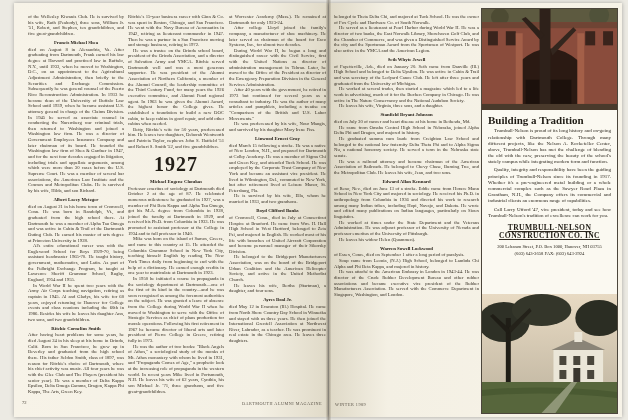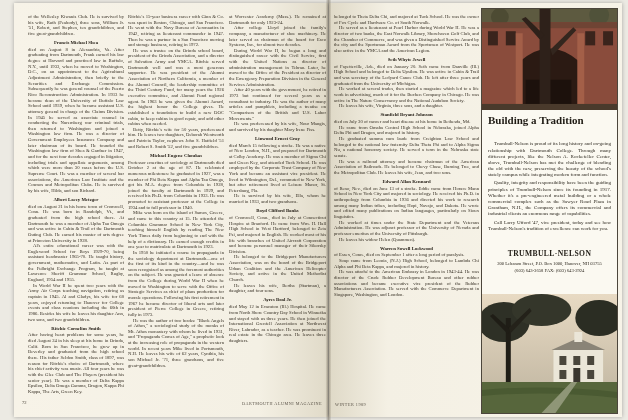--- a/index.html
+++ b/index.html
@@ -35,25 +35,25 @@
   .f-mag { right:6px; top:398px; font-size:4.2px; letter-spacing:.5px; color:#5a5348; }
   .f-issue { left:6px; top:399px; font-size:4.2px; letter-spacing:.5px; color:#5a5348; }
 
   
   .ad { position:absolute; left:152px; top:5px; width:137px; height:406px;
     background:#fbf9f1; border:1px solid #4c463c; display:flex; flex-direction:column; box-sizing:border-box; }
   .ad-photo-top    { height:101px; overflow:hidden; flex:none; }
   .ad-photo-bottom { height:119px; overflow:hidden; flex:none; }
   .ad-photo-top svg, .ad-photo-bottom svg { display:block; width:100%; height:100%; }
   .ad-body { flex:1; padding:3px 6px 2px; font-size:5px; line-height:1.22; text-align:justify; color:#2b261d; }
-  .ad-title { font-size:11px; font-weight:bold; margin:1px 0 14px; color:#1f1b14; }
+  .ad-title { font-size:11px; font-weight:bold; margin:1px 0 1px; color:#1f1b14; }
   .ad-body p { margin:0 0 2.5px; text-indent:6px; }
   .ad-co { text-align:center; font-weight:bold; font-size:7.6px; letter-spacing:.4px;
     line-height:1.15; color:#1f1b14; }
-  .ad-co-wrap { margin-top:18px; }
+  .ad-co-wrap { margin-top:5px;text-decoration:underline; }
   .ad-addr { text-align:center; font-size:4.6px; margin-top:3px; color:#2b261d; }
   .ad-phone { text-align:center; font-size:4.6px; margin-top:1px; color:#2b261d; }
 </style>
 </head>
 <body>
 
 <div class="canvas">
 
   <div class="page page-left">
     <div class="col c1">
@@ -64,20 +64,21 @@
         <p class="blk-cont">died on August 21 in his home town of Cromwell, Conn. He was born in Randolph, Vt., and graduated from the high school there. At Dartmouth he was a member of Alpha Tau Omega and was active in Cabin &amp; Trail of the Dartmouth Outing Club. He earned his master of arts degree at Princeton University in 1928.</p>
         <p class="blk-p">Al's entire educational career was with the Englewood School for Boys 1929-70, being assistant headmaster 1965-70. He taught history, government, mathematics, and Latin. As part of the Fulbright Exchange Program, he taught at Lawrence Sheriff Grammar School, Rugby, England, 1954 and 1955.</p>
         <p class="blk-p">In World War II he spent two years with the Army Air Corps teaching navigation, retiring as captain in 1945. Al and Gladys, his wife for 60 years, enjoyed returning to Hanover for College events and class reunions including the 60th in 1986. Besides his wife he leaves his daughter Ann, two sons, and two grandchildren.</p>
         <div class="blk-name">Ritchie Cornelius Smith</div>
         <p class="blk-cont">After having heart problems for some years, he died August 24 in his sleep at his home in Orinda, Calif. Born in San Francisco, he grew up in Beverley and graduated from the high school there. His father Seldon Smith, class of 1897, was reason for Ritchie's choice of Dartmouth, where his chief activity was music. All four years he was with the Glee Club and The Players (president his senior year). He was a member of Delta Kappa Epsilon, Delta Omega Gamma, Dragon, Kappa Phi Kappa, The Arts, Green Key.</p>
       </div>
     <div class="col c2">
         <p class="blk-cont">Ritchie's 15-year business career with Ginn &amp; Co. was spent in Boston, Chicago, and San Francisco. He went with the Navy Bureau of Aeronautics in 1942, retiring as lieutenant commander in 1947. Then he was a partner in a San Francisco moving and storage business, retiring in 1972.</p>
         <p class="blk-p">He was a trustee on the Orinda school board, president of the Orinda Association, and a director of Salvation Army and YMCA. Ritchie served Dartmouth well and was a most generous supporter. He was president of the Alumni Association of Northern California, a member of the Alumni Council, the leadership committee of the Third Century Fund, for many years the 1926 executive committee, and Alumni Fund regional agent. In 1963 he was given the Alumni Award, the highest honor the College gives. He established a foundation to build a new DOC cabin, to keep cabins in good repair, and add other cabins when needed.</p>
         <p class="blk-p">Betty, Ritchie's wife for 50 years, predeceased him. He leaves two daughters, Deborah Wentworth and Patricia Taylor, nephews John S. Hatfield '51 and Robert S. Smith '52, and five grandchildren.</p>
+        <div class="blk-year">1927</div>
         <div class="blk-name">Michael Eugene Choukas</div>
         <p class="blk-cont">Professor emeritus of sociology at Dartmouth died October 2 at the age of 87. He celebrated numerous milestones: he graduated in 1927, was a member of Phi Beta Kappa and Alpha Tau Omega, got his M.A. degree from Columbia in 1928, joined the faculty at Dartmouth in 1929, and received his Ph.D. from Columbia in 1933. He was promoted to assistant professor at the College in 1934 and to full professor in 1940.</p>
         <p class="blk-p">Mike was born on the island of Samos, Greece, and came to this country at 15. He attended the Columbia Grammar School in New York City, teaching himself English by reading The New York Times daily from beginning to end with the help of a dictionary. He earned enough credits in one year to matriculate at Dartmouth in 1923.</p>
         <p class="blk-p">In 1950 he initiated a course in propaganda in the sociology department at Dartmouth—one of the first of its kind in the country—and he was soon recognized as among the foremost authorities on the subject. He was granted a leave of absence from the College during World War II when he moved to Washington to serve with the Office of Strategic Services as chief of plans production for morale operations. Following his first retirement in 1967 he became director of liberal arts and later president of Pierce College in Greece, retiring fully in 1973.</p>
         <p class="blk-p">He was the author of two books: "Black Angels of Athos," a sociological study of the monks of Mt. Athos monastery with whom he lived in 1931, and "Propaganda Comes of Age," a prophetic look at the increasing role of propaganda in the western world. In recent years Mike lived in Portsmouth, N.H. He leaves his wife of 62 years, Cynthia, his son Michael Jr. '71, three grandsons, and five great-grandchildren.</p>
       </div>
     <div class="col c3">
         <p class="blk-cont">at Worcester Academy (Mass.). He remained at Dartmouth for only 1923-24.</p>
         <p class="blk-p">After college Lloyd joined the family's company, a manufacturer of shoe machinery. He later served as chairman of the board for Esco Systems, Inc., for almost two decades.</p>
         <p class="blk-p">During World War II, he began a long and distinguished career with the Civil Service, first with the United Nations as director of administration management in Tehran. Later, he moved to the Office of the President as director of the Emergency Preparation Division in the General Services Administration.</p>
@@ -145,20 +146,21 @@
         </svg>
       </div>
 
       <div class="ad-body">
         <div class="ad-title">Building a Tradition</div>
         <p>Trumbull-Nelson is proud of its long history and on-going relationship with Dartmouth College. Through many different projects, like the Nelson A. Rockefeller Center, above, Trumbull-Nelson has met the challenge of blending the old with the new, preserving the beauty of the school's stately campus while integrating modern form and function.</p>
         <p>Quality, integrity and responsibility have been the guiding principles of Trumbull-Nelson since its founding in 1917. Whether it's a pre-engineered metal building or a whole commercial complex such as the Sawyer Road Plaza in Grantham, N.H., the Company offers its commercial and industrial clients an enormous range of capabilities.</p>
         <p>Call Larry Ufford '47, vice president, today and see how Trumbull-Nelson's tradition of excellence can work for you.</p>
         <div class="ad-co-wrap">
           <div class="ad-co">TRUMBULL-NELSON</div>
+          <div class="ad-co">CONSTRUCTION CO. INC</div>
         </div>
         <div class="ad-addr">200 Lebanon Street, P.O. Box 1000, Hanover, NH 03755</div>
         <div class="ad-phone">(603) 643-3658   FAX: (603) 643-2924</div>
       </div>
 
       <div class="ad-photo-bottom">
         <svg viewBox="0 0 136 119" preserveAspectRatio="none">
           <defs>
             <linearGradient id="skyg" x1="0" y1="0" x2="0" y2="1">
               <stop offset="0" stop-color="#e8dac3"></stop>

